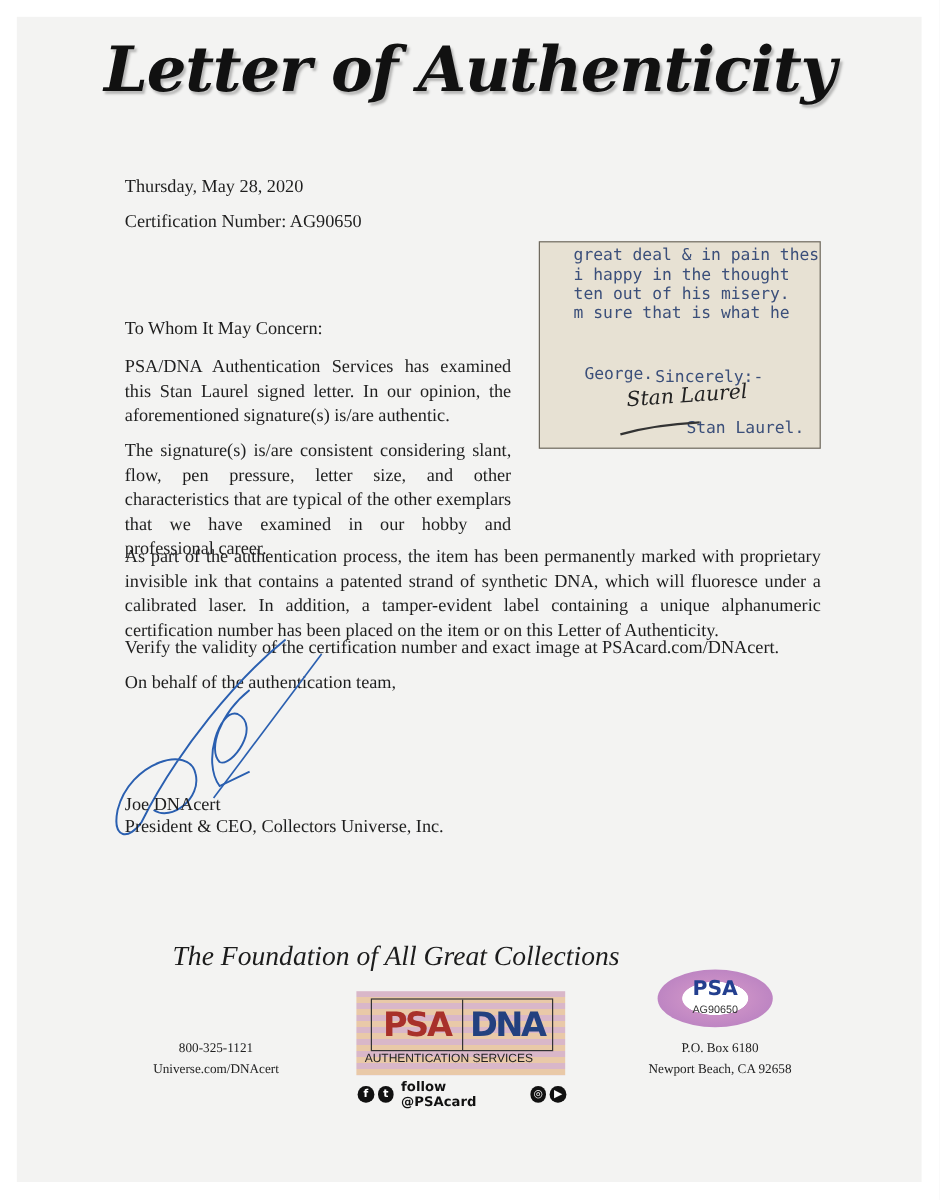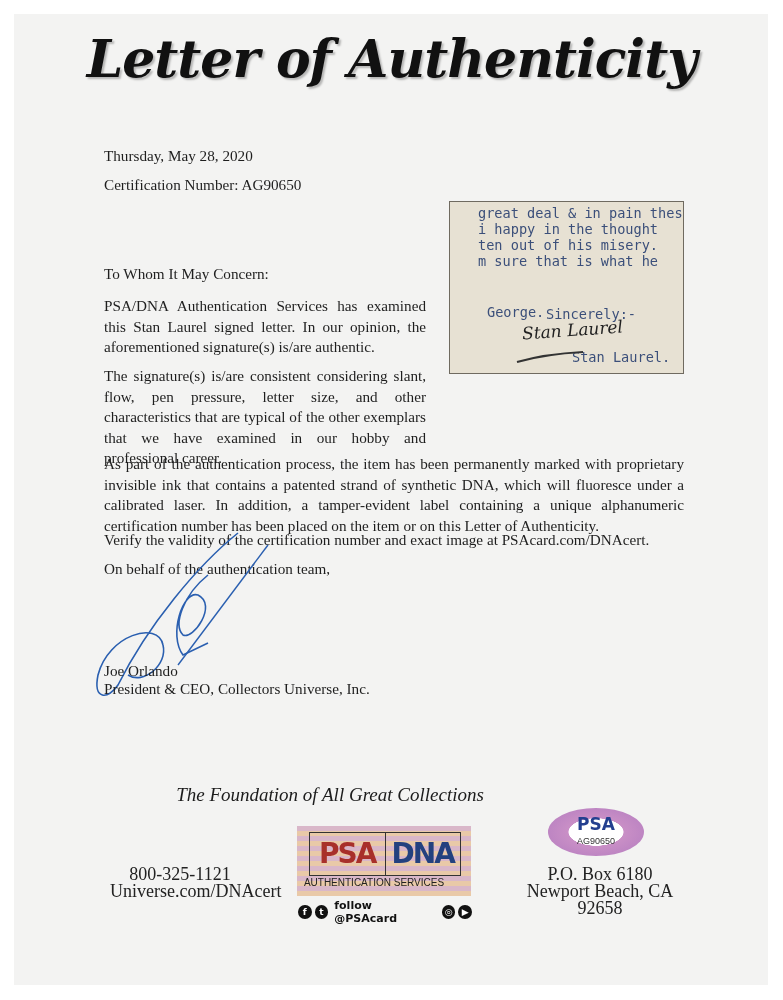--- a/index.html
+++ b/index.html
@@ -11,22 +11,22 @@
   .serif { font-family:"Liberation Serif", serif; color:#1e1e1e; font-size:15.2px; }
   .line { position:absolute; left:104px; }
   .para { position:absolute; text-align:justify; line-height:20.5px; margin:0; }
   .excerpt { position:absolute; left:449px; top:201px; width:233px; height:171px;
     background:#e7e1d3; border:1px solid #6f6a60; overflow:hidden; }
   .tw { position:absolute; font-family:"DejaVu Sans Mono", monospace; font-size:13.6px;
     color:#3b4f7a; white-space:pre; line-height:16px;margin-left:32px; }
   .sigscript { position:absolute; font-family:"DejaVu Serif", serif; font-style:italic;
     font-size:17px; color:#222; transform:rotate(-4deg); }
   .tagline { position:absolute; left:0; width:660px; top:784px; text-align:center;
-    font-family:"Liberation Serif", serif; font-style:italic; font-size:19px; color:#1c1c1c; }
-  .foot { position:absolute; font-family:"Liberation Serif", serif; font-size:18px; color:#222;
+    font-family:"Liberation Serif", serif; font-style:italic; font-size:23px; color:#1c1c1c; }
+  .foot { position:absolute; font-family:"Liberation Serif", serif; font-size:11px; color:#222;
     text-align:center; line-height:17px; }
   .logo { position:absolute; left:297px; top:826px; width:174px; height:70px;
     background:repeating-linear-gradient(0deg,#e9c9a8 0 5px,#d9b7c9 5px 10px); }
   .logo-box { position:absolute; left:12px; top:6px; width:150px; height:42px; border:1.5px solid #333; display:flex; }
   .psa { width:50%; font-family:"DejaVu Sans", sans-serif; font-weight:bold; font-size:28px;
     color:#a8302a; text-align:center; line-height:42px; border-right:1.5px solid #333; letter-spacing:-2px; }
   .dna { width:50%; font-family:"DejaVu Sans", sans-serif; font-weight:bold; font-size:28px;
     color:#23417f; text-align:center; line-height:42px; letter-spacing:-2px; }
   .auth { position:absolute; left:0; top:51px; width:154px; text-align:center;
     font-family:"Liberation Sans", sans-serif; font-size:10px; color:#222; }
@@ -72,21 +72,21 @@
 <p class="para serif" style="left:104px; top:454px; width:580px;">As part of the authentication process, the item has been permanently marked with proprietary invisible ink that contains a patented strand of synthetic DNA, which will fluoresce under a calibrated laser. In addition, a tamper-evident label containing a unique alphanumeric certification number has been placed on the item or on this Letter of Authenticity.</p>
 <div class="line serif" style="top:531px;">Verify the validity of the certification number and exact image at PSAcard.com/DNAcert.</div>
 <div class="line serif" style="top:560px;">On behalf of the authentication team,</div>
 
 <svg style="position:absolute;left:88px;top:525px;" width="200" height="180">
   <path d="M150 8 C110 40 60 100 30 160 C20 175 5 175 10 150 C20 110 70 95 75 120 C80 140 55 160 40 150" stroke="#2a5fb0" stroke-width="1.6" fill="none"></path>
   <path d="M120 50 C95 70 85 100 95 110 C105 115 130 80 110 70 C95 65 80 110 95 130 L120 118" stroke="#2a5fb0" stroke-width="1.6" fill="none"></path>
   <path d="M180 20 C150 60 120 100 90 140" stroke="#2a5fb0" stroke-width="1.4" fill="none"></path>
 </svg>
 
-<div class="line serif" style="top:662px;">Joe Orlando</div>
+<div class="line serif" style="top:662px;">Joe DNAcert</div>
 <div class="line serif" style="top:680px;">President &amp; CEO, Collectors Universe, Inc.</div>
 
 <div class="tagline">The Foundation of All Great Collections</div>
 
 <div class="foot" style="left:110px; top:866px; width:140px;">
   <div>800-325-1121</div>
   <div>Universe.com/DNAcert</div>
 </div>
 
 <div class="logo">

